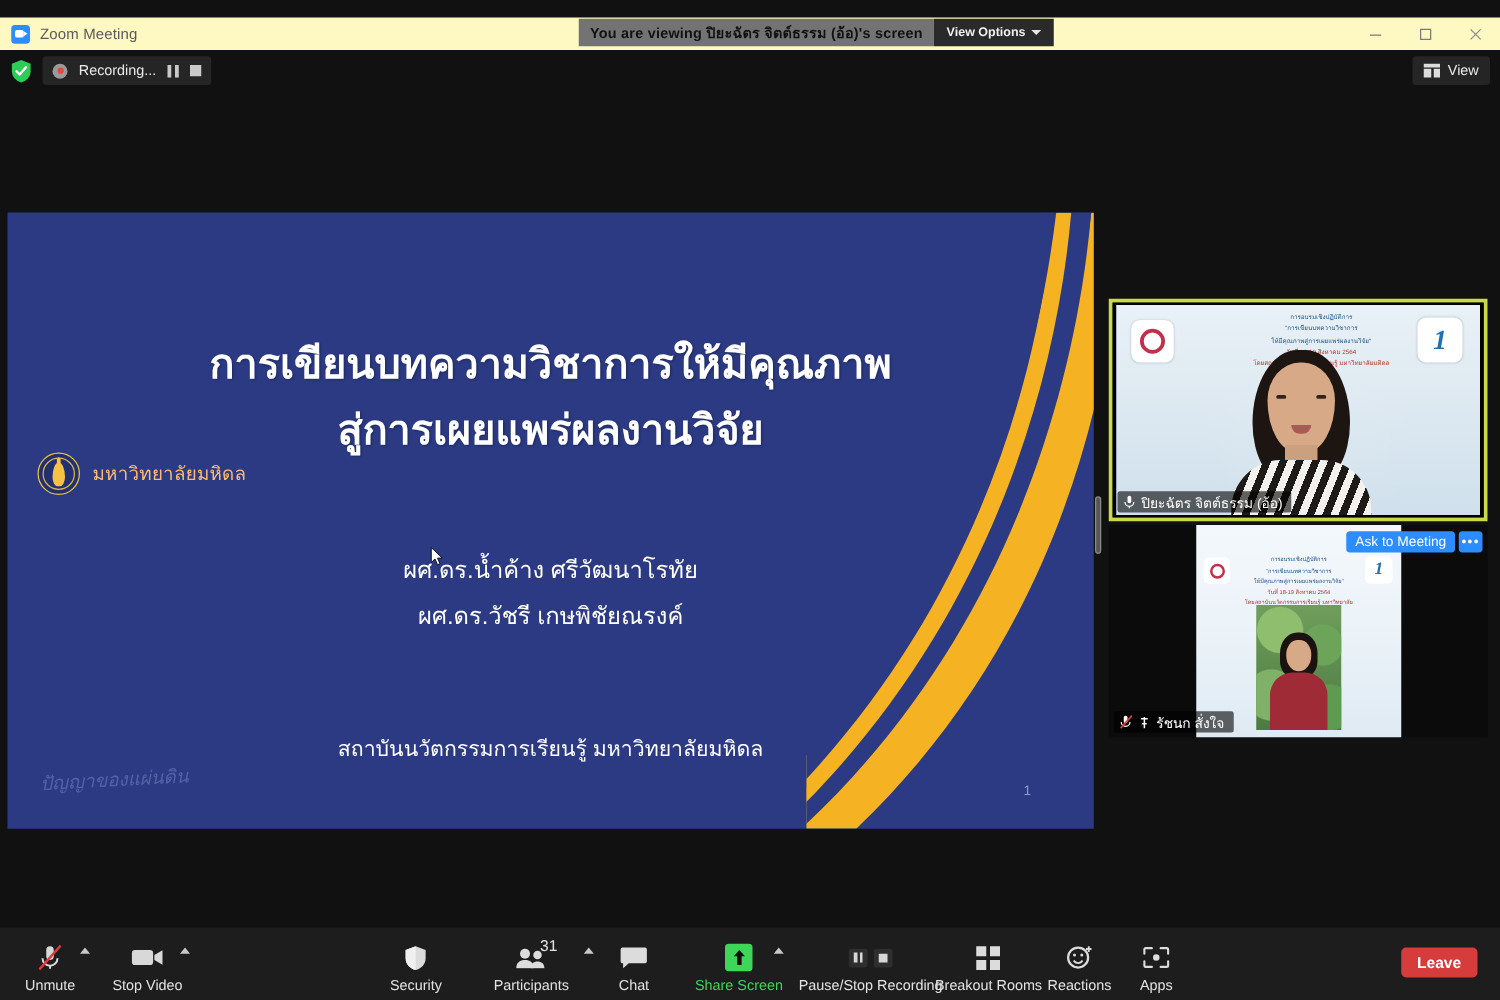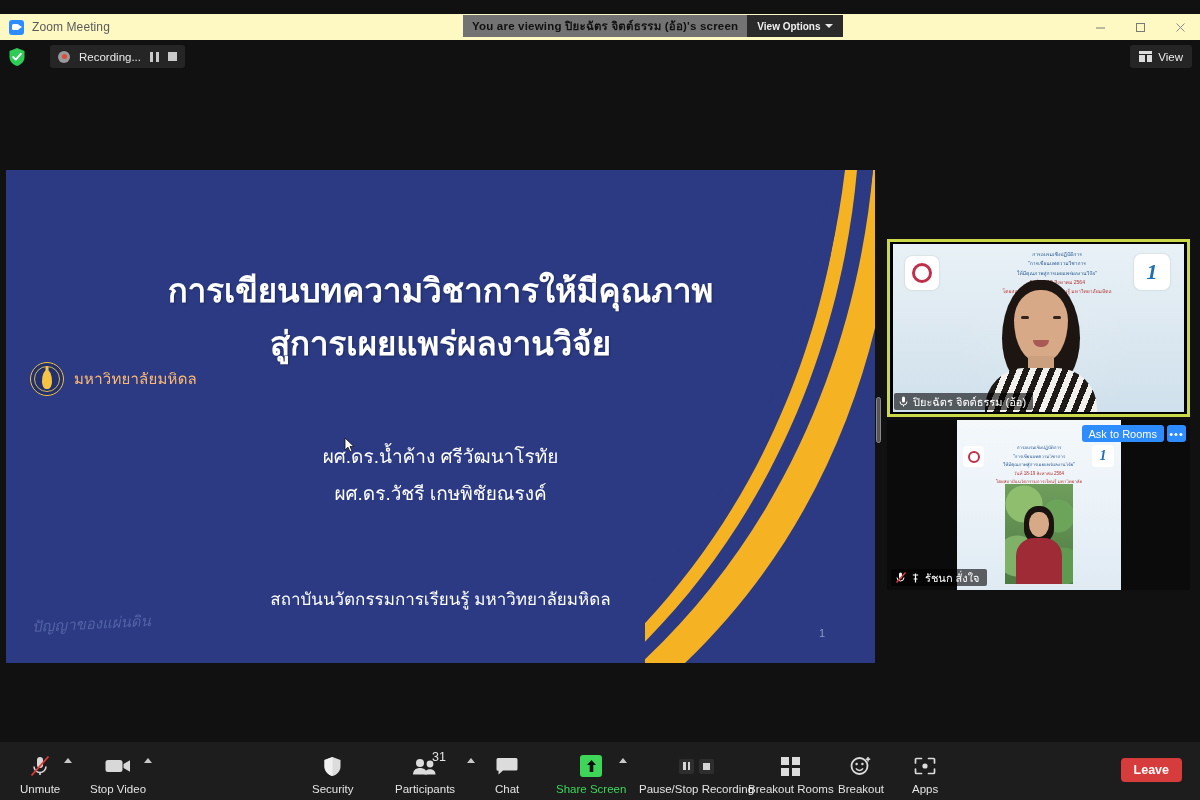--- a/index.html
+++ b/index.html
@@ -53,21 +53,21 @@
     display: flex; align-items: center; gap: 5px; padding: 0 10px; white-space: nowrap;
   }
   .caret-dn { width: 0; height: 0; border-left: 4px solid transparent;
     border-right: 4px solid transparent; border-top: 4px solid #e8e8e8; }
 
   
   .rec-shield {
     position: absolute; left: 8px; top: 47px; width: 18px; height: 20px; z-index: 5;
   }
   .rec-bar {
-    position: absolute; left: 50px; top: 45px; height: 23px;
+    position: absolute; left: 34px; top: 45px; height: 23px;
     background: #252525; border-radius: 3px; display: flex; align-items: center;
     padding: 0 8px; gap: 9px; z-index: 5;
   }
   .rec-dot {
     width: 12px; height: 12px; border-radius: 50%; background: #9a9a9a;
     display: flex; align-items: center; justify-content: center; flex: none;
   }
   .rec-dot::after { content: ""; width: 5px; height: 5px; border-radius: 50%; background: #e04a3a; }
   .rec-label { color: #e9e9e9; font-size: 11.5px; }
   .rec-pause { display: flex; gap: 2.5px; align-items: center; }
@@ -449,21 +449,21 @@
         <div class="red">วันที่ 18-19 สิงหาคม 2564</div>
         <div class="red">โดยสถาบันนวัตกรรมการเรียนรู้ มหาวิทยาลัยมหิดล</div>
       </div>
       <div class="t2-photo">
         <div class="t2-p-hair"></div>
         <div class="t2-p-face"></div>
         <div class="t2-p-body"></div>
       </div>
     </div>
 
-    <div class="ask-unmute">Ask to Rooms</div>
+    <div class="ask-unmute">Ask to Meeting</div>
     <div class="more-btn">•••</div>
 
     <div class="tile-name">
       <svg width="10" height="11" viewBox="0 0 10 11">
         <rect x="3" y="0.5" width="3" height="6" rx="1.5" fill="#ffffff"></rect>
         <path d="M1 5.5 a3.5 3.5 0 0 0 7 0" stroke="#ffffff" stroke-width="1" fill="none"></path>
         <line x1="0.5" y1="10.5" x2="9.5" y2="0.5" stroke="#e03b3b" stroke-width="1.4"></line>
       </svg>
       <svg width="9" height="10" viewBox="0 0 9 10">
         <path d="M4.5 0.5 L4.5 6 M1.8 2 L7.2 2 M2.6 6 L6.4 6 M4.5 6 L4.5 9.5" stroke="#ffffff" stroke-width="1.2" fill="none"></path>
@@ -574,21 +574,21 @@
       <span class="ico">
         <svg width="22" height="20" viewBox="0 0 22 20">
           <circle cx="9.5" cy="10" r="8" fill="none" stroke="#dcdcdc" stroke-width="1.8"></circle>
           <circle cx="6.6" cy="8" r="1.2" fill="#dcdcdc"></circle>
           <circle cx="12.4" cy="8" r="1.2" fill="#dcdcdc"></circle>
           <path d="M6 12.4 a4 4 0 0 0 7 0" stroke="#dcdcdc" stroke-width="1.5" fill="none"></path>
           <line x1="18" y1="1" x2="18" y2="5.5" stroke="#dcdcdc" stroke-width="1.5"></line>
           <line x1="15.8" y1="3.2" x2="20.2" y2="3.2" stroke="#dcdcdc" stroke-width="1.5"></line>
         </svg>
       </span>
-      <span class="lbl">Breakout</span>
+      <span class="lbl">Reactions</span>
     </div>
 
     <div class="tool" style="left:912px;">
       <span class="ico">
         <svg width="22" height="18" viewBox="0 0 22 18">
           <path d="M7.5 1.5 H2.5 A1 1 0 0 0 1.5 2.5 V6" stroke="#dcdcdc" stroke-width="1.7" fill="none" stroke-linecap="round"></path>
           <path d="M1.5 12 V15.5 A1 1 0 0 0 2.5 16.5 H7.5" stroke="#dcdcdc" stroke-width="1.7" fill="none" stroke-linecap="round"></path>
           <path d="M14.5 16.5 H19.5 A1 1 0 0 0 20.5 15.5 V12" stroke="#dcdcdc" stroke-width="1.7" fill="none" stroke-linecap="round"></path>
           <path d="M20.5 6 V2.5 A1 1 0 0 0 19.5 1.5 H14.5" stroke="#dcdcdc" stroke-width="1.7" fill="none" stroke-linecap="round"></path>
           <circle cx="11" cy="9" r="2.6" fill="#dcdcdc"></circle>

